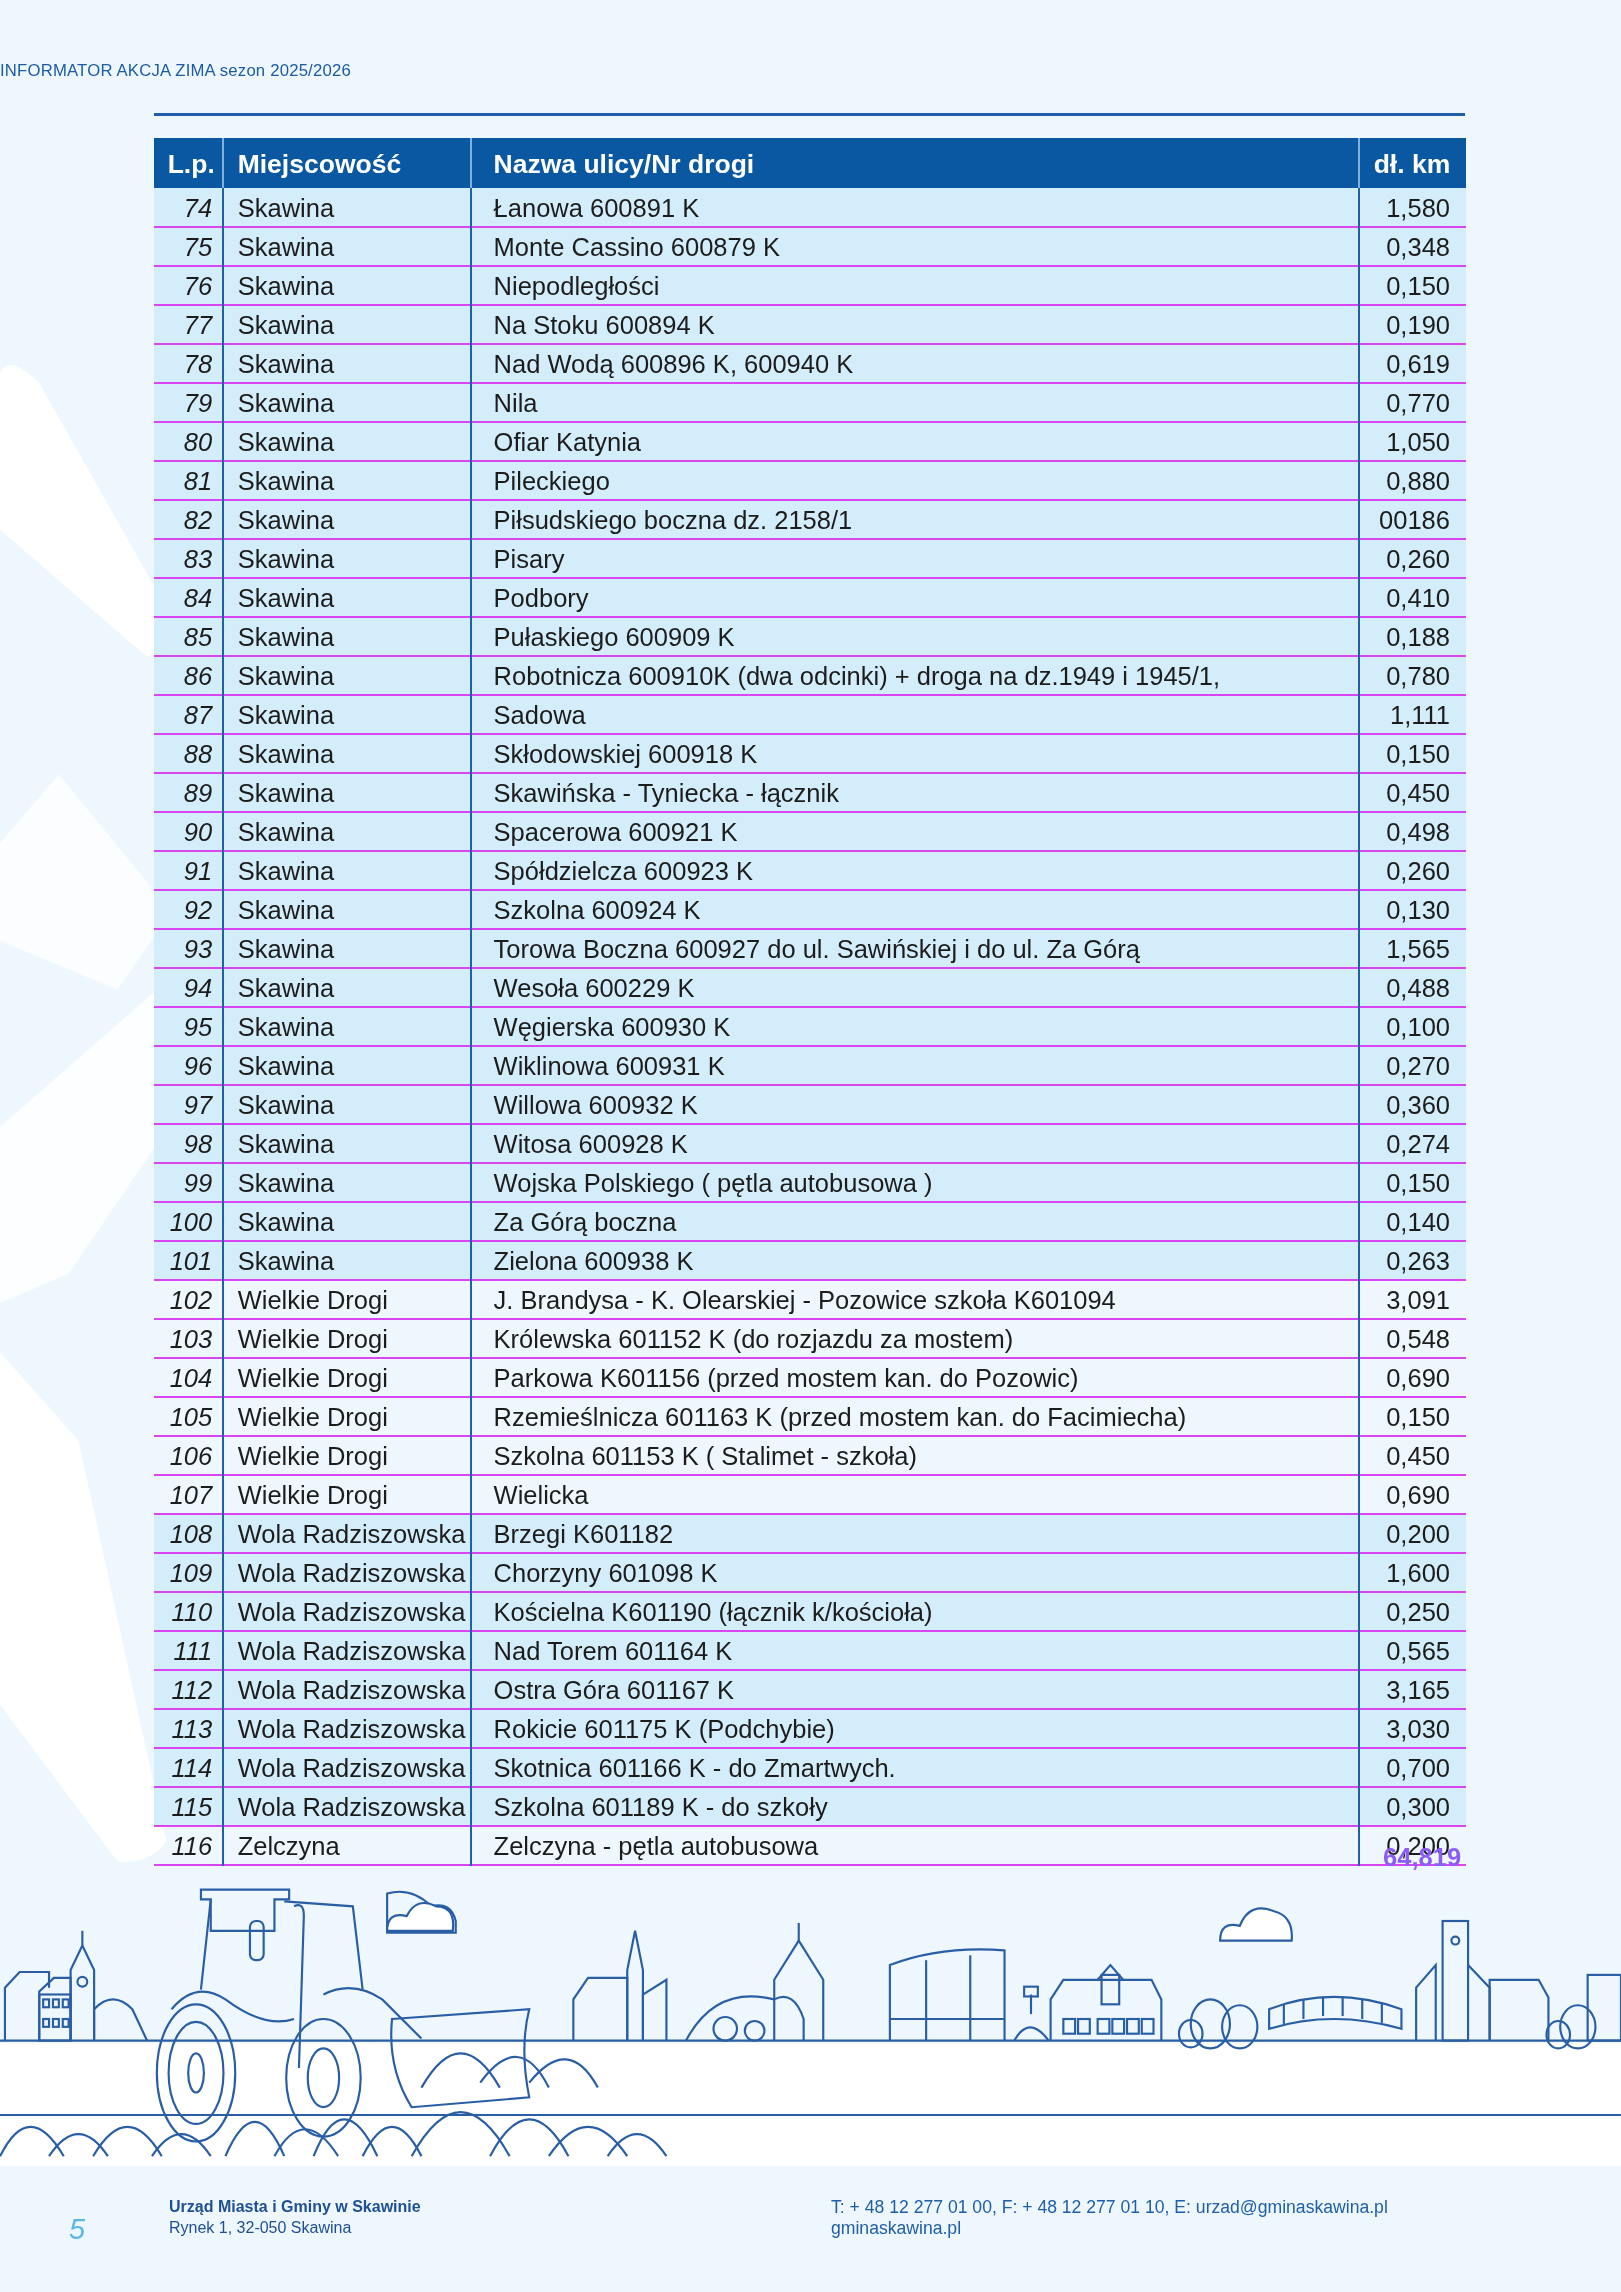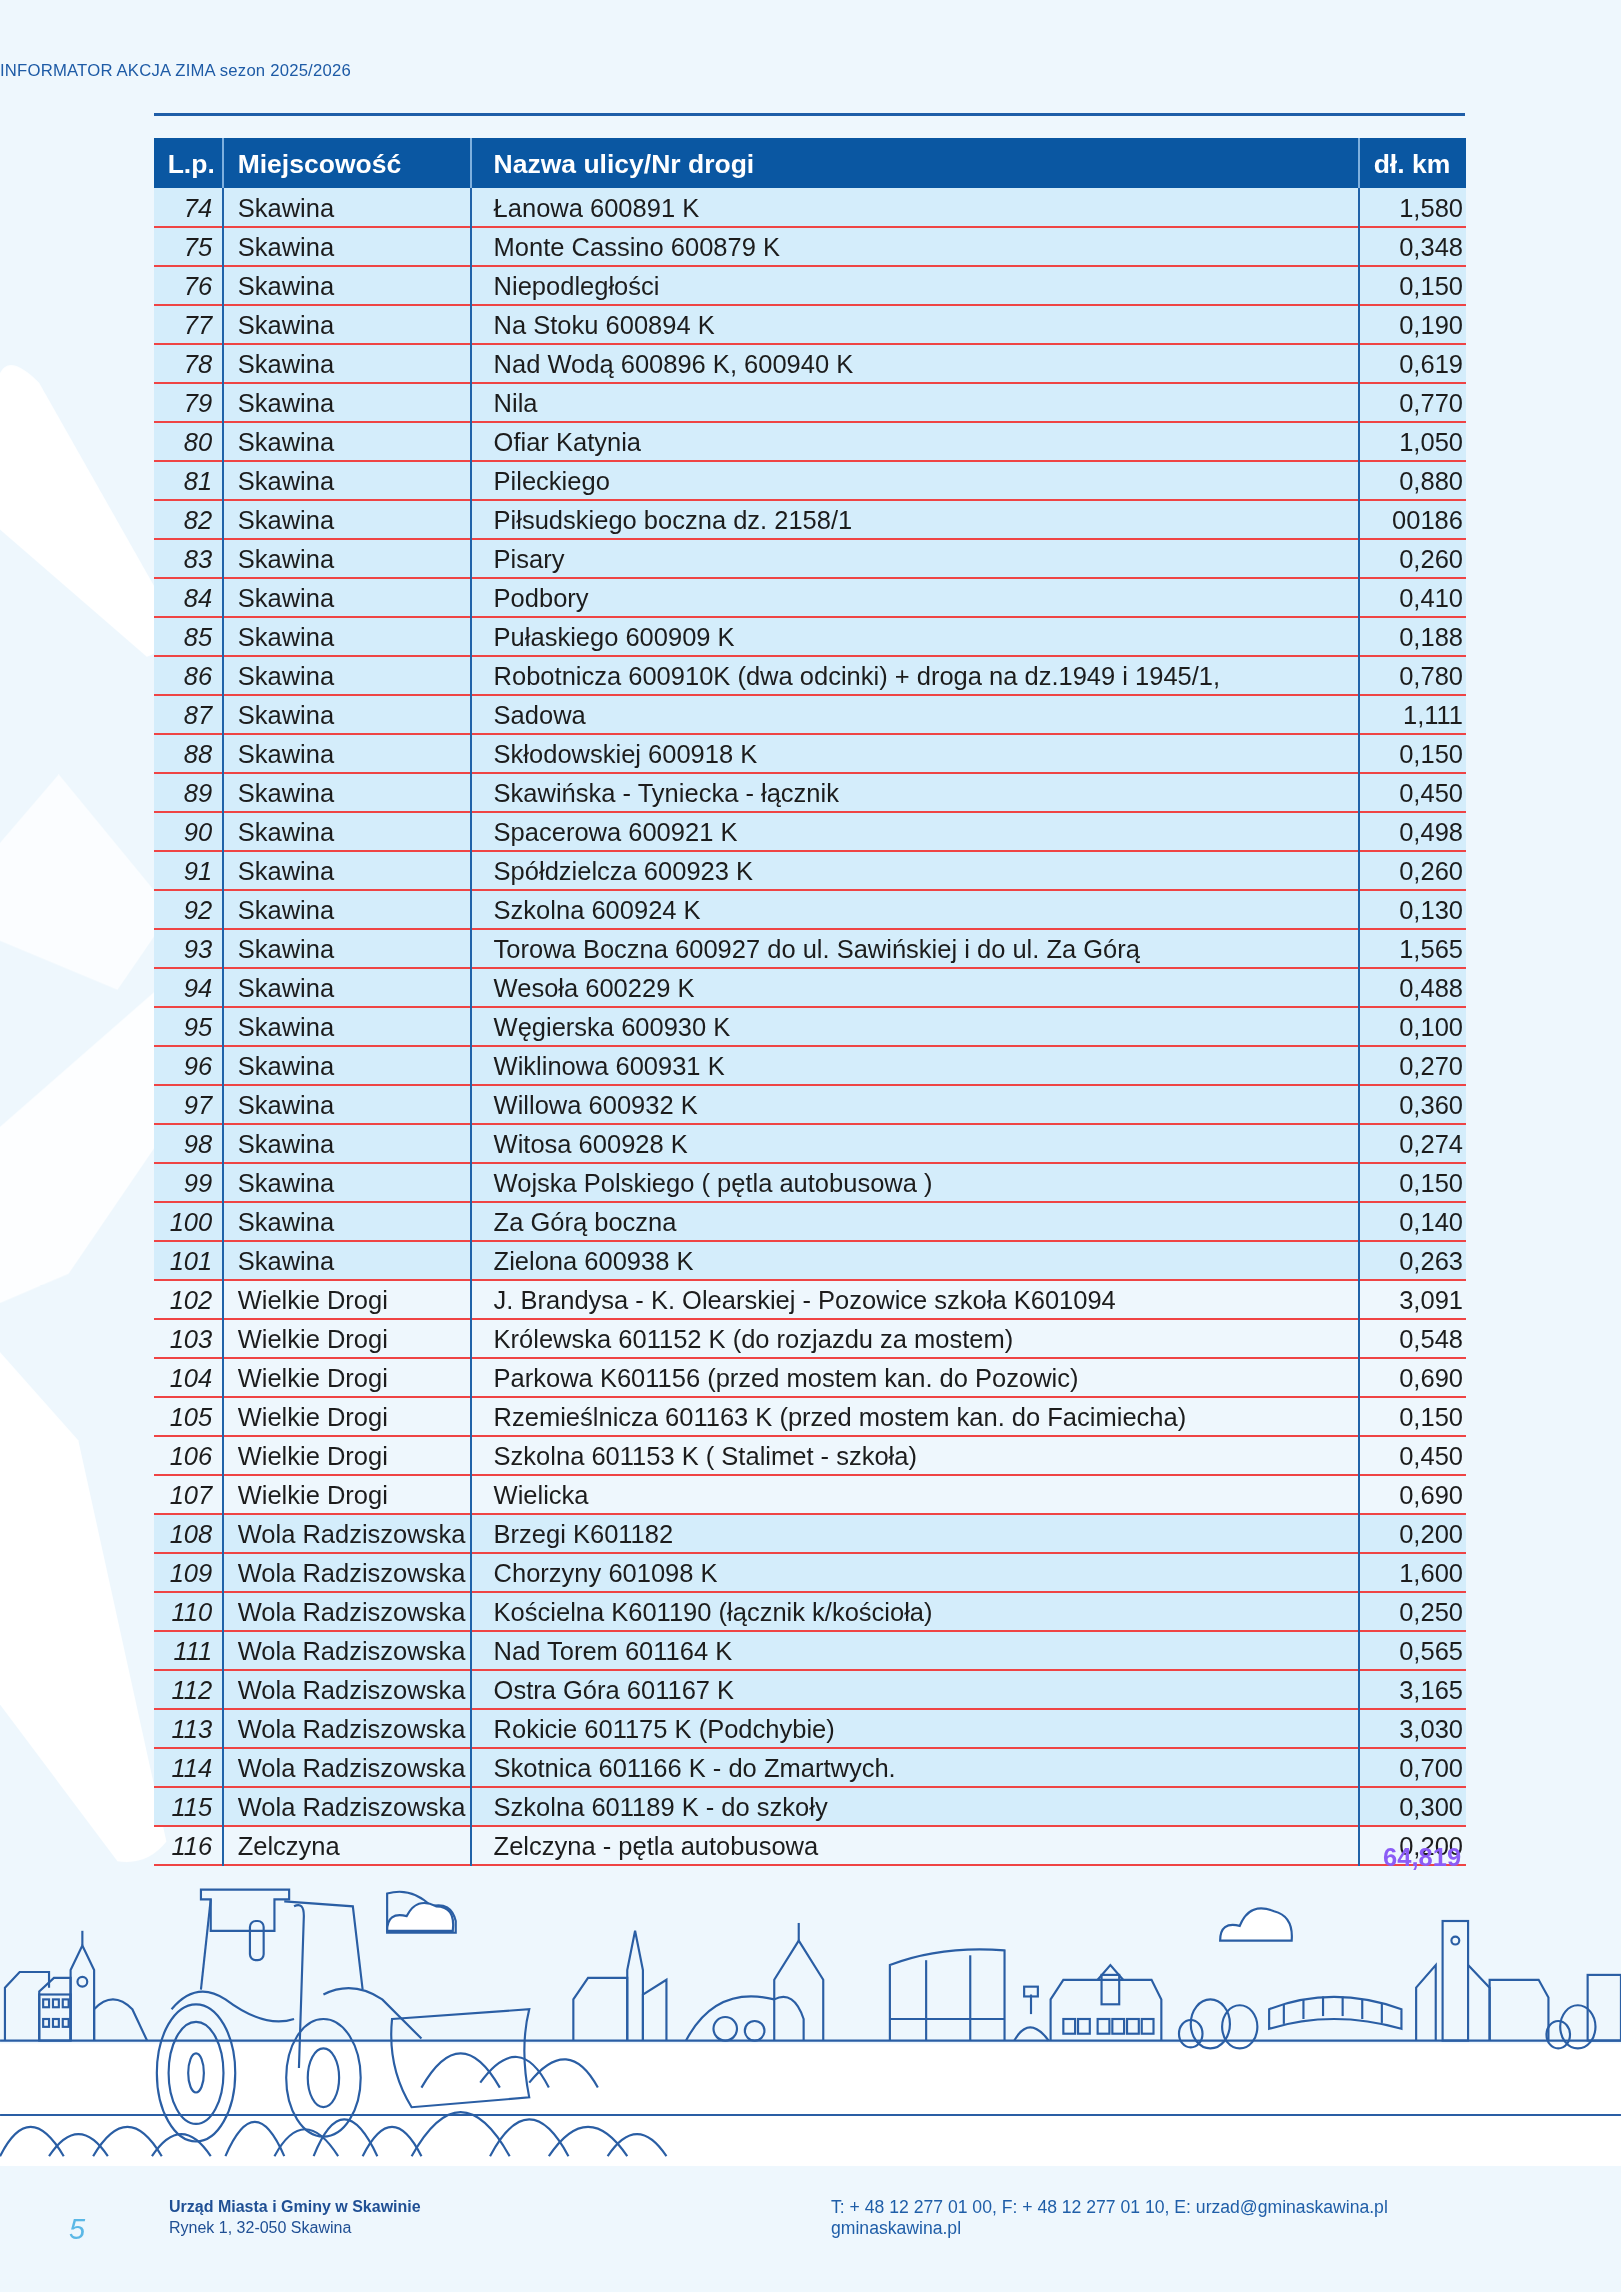--- a/index.html
+++ b/index.html
@@ -29,28 +29,28 @@
   table.roads col.c-street { width: 888px; }
   table.roads col.c-km { width: 107px; }
   thead tr { background: #0a57a2; height: 50px; }
   thead th {
     color: #ffffff; font-size: 26.5px; font-weight: bold; text-align: left;
     padding: 2px 0 0 13.7px; border-right: 2px solid #7fb0de; white-space: nowrap;
   }
   thead th:first-child { padding-left: 13.7px; }
   thead th:last-child { border-right: none; padding-left: 13.7px; }
   thead th.th-street { padding-left: 21.6px; }
-  tbody tr { height: 39px; border-bottom: 2px solid #ef4444; }
+  tbody tr { height: 39px; border-bottom: 2px solid #d946ef; }
   tbody tr.shaded { background: #d4edfb; }
   tbody tr.plain { background: transparent; }
   tbody td {
     font-size: 25.5px; color: #1c1c1c; white-space: nowrap; overflow: hidden;
     border-right: 2px solid #2062a8; vertical-align: middle; padding-top: 2px;
   }
-  tbody td:last-child { border-right: none; text-align: right; padding-right: 3px; }
+  tbody td:last-child { border-right: none; text-align: right; padding-right: 16px; }
   td.lp { font-style: italic; text-align: right; padding-right: 9.8px; }
   td.town { padding-left: 13.7px; }
   td.street { padding-left: 21.6px; }
   .total {
     position: absolute; top: 1843px; left: 1362px; width: 103px; text-align: right; padding-right: 3.9px;
     font-size: 25.5px; font-weight: bold; color: #8b5cf6; z-index: 2;
   }
   .illustration { position: absolute; left: 0; top: 1872px; width: 1621px; height: 294px; z-index: 1; }
   .page-num {
     position: absolute; left: 69px; top: 2213px; font-size: 29px; font-style: italic;

